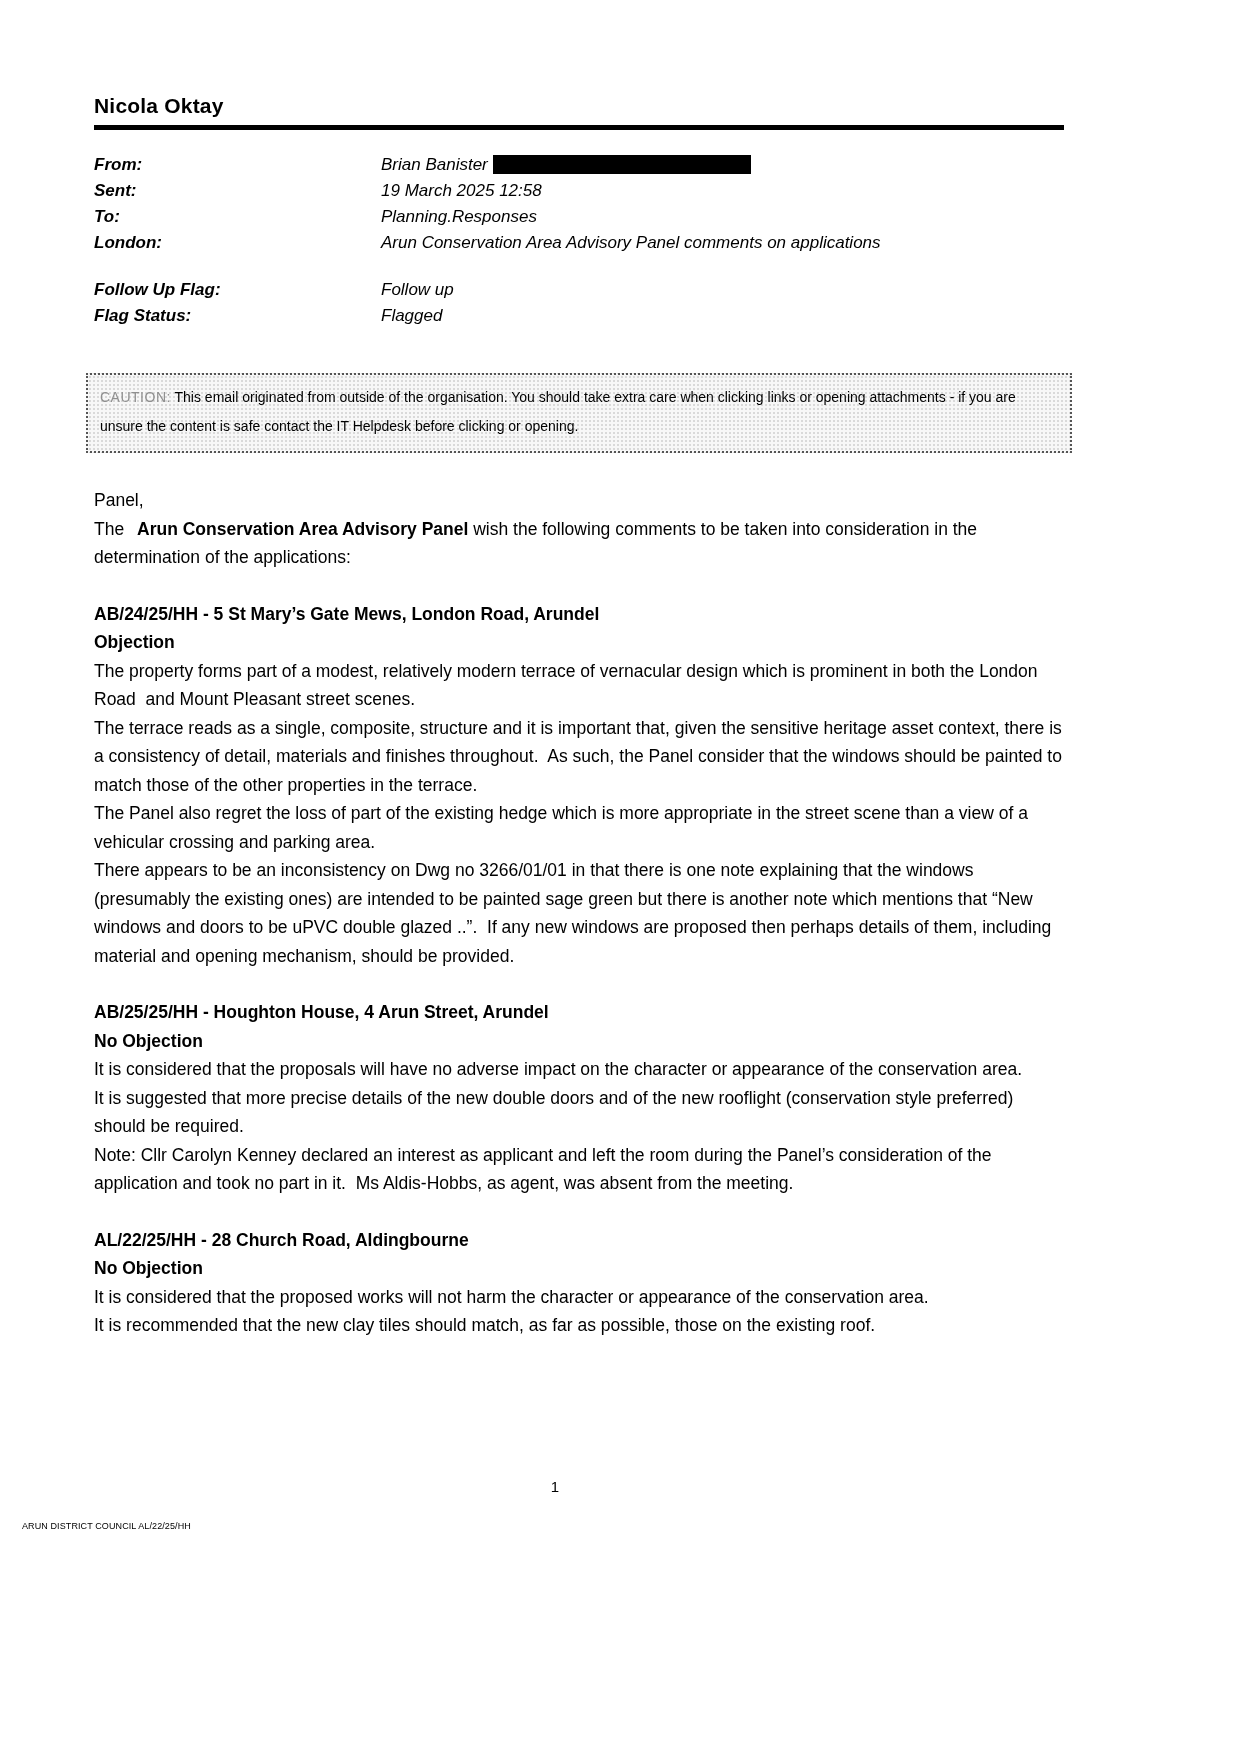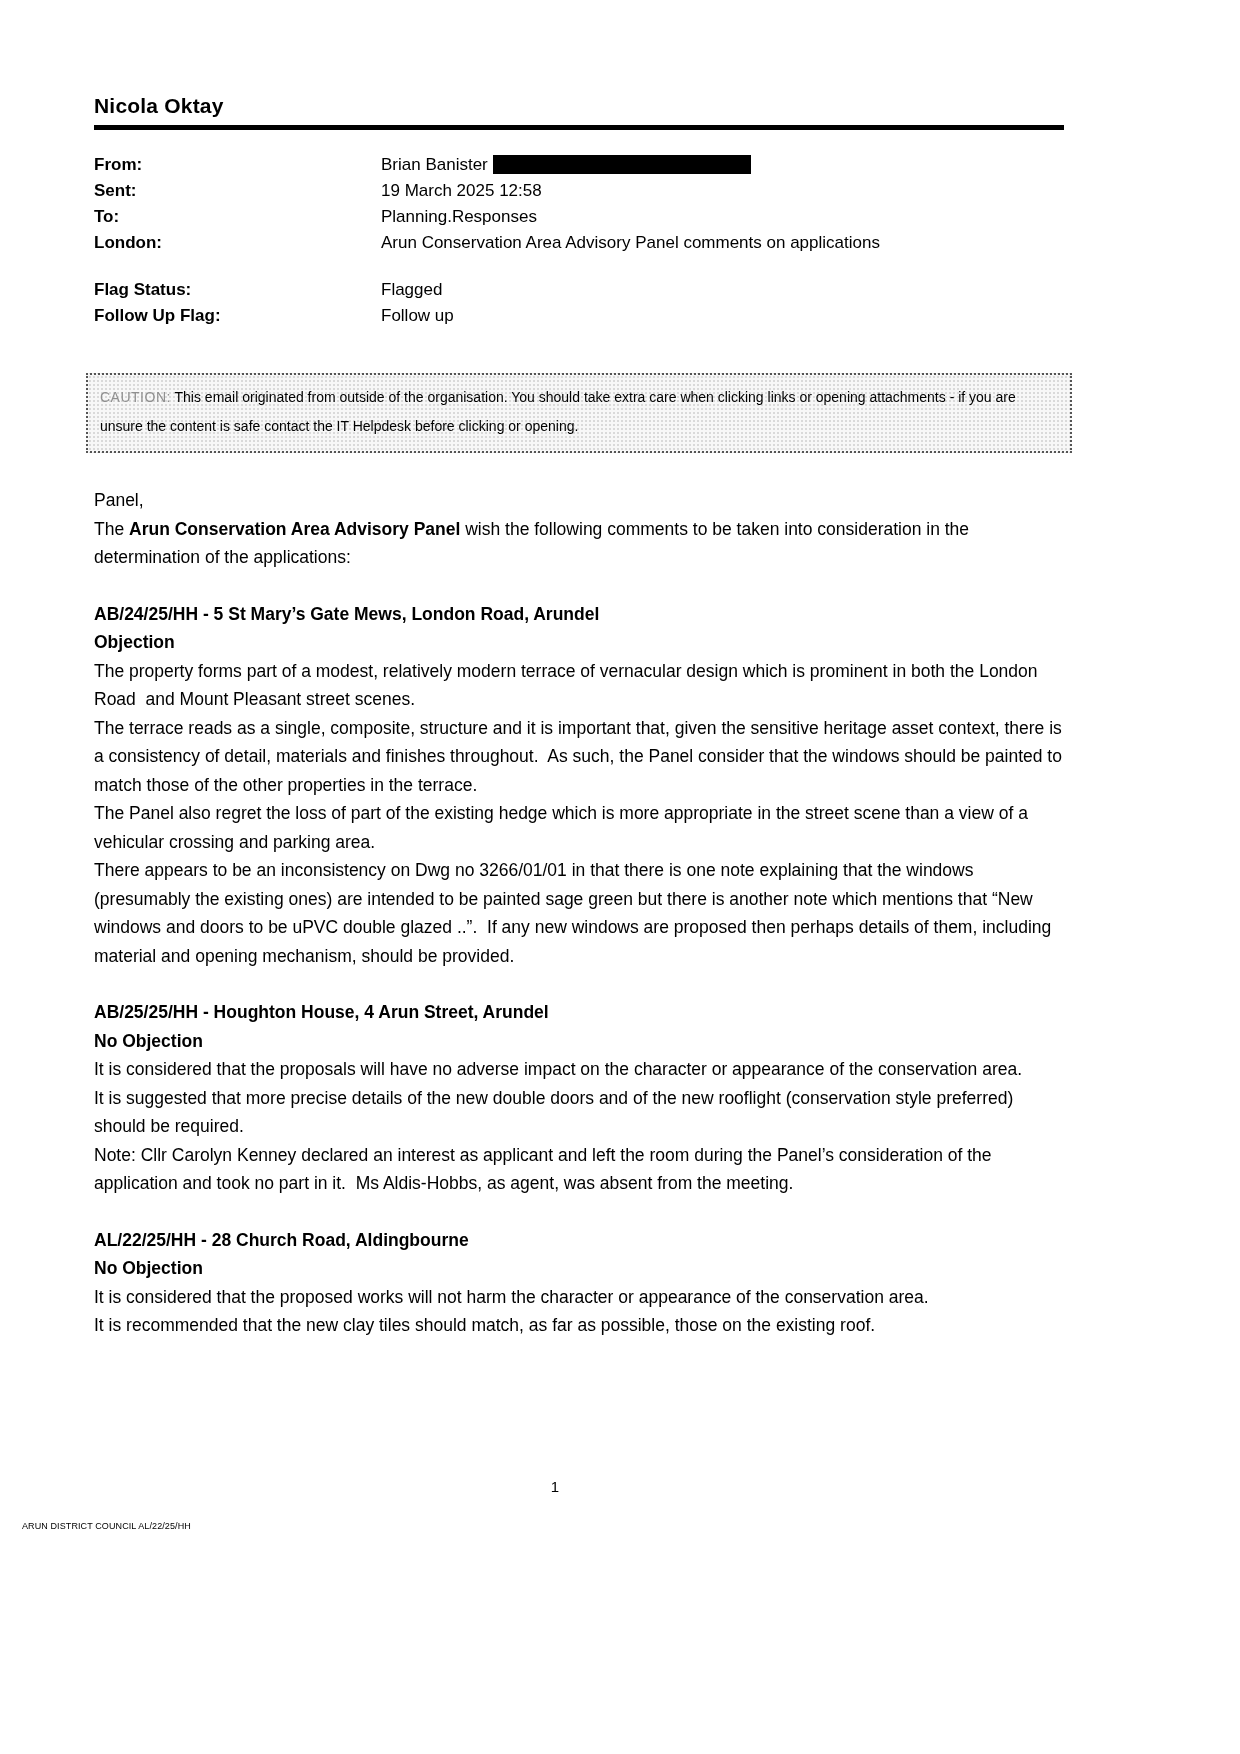--- a/index.html
+++ b/index.html
@@ -25,21 +25,21 @@
     font-weight: bold;
     letter-spacing: 0.2px;
   }
   .title-rule {
     height: 5px;
     background: #000;
     margin-top: 7px;
   }
 
   .meta { margin-top: 22px; font-size: 17px; }
-  .meta-row { display: flex; line-height: 26px; }
+  .meta-row { display: flex; line-height: 26px; font-style: italic; }
   .meta-label { font-weight: bold; width: 287px; flex: 0 0 287px; }
   .meta-value { flex: 1; }
   .flags { margin-top: 21px; }
   .redaction {
     display: inline-block;
     width: 258px;
     height: 19px;
     background: #000;
     vertical-align: text-bottom;
     margin-left: 5px;
@@ -62,21 +62,21 @@
     color: #8f8f8f;
     letter-spacing: 0.5px;
   }
 
   .body-text {
     margin-top: 33px;
     font-size: 17.5px;
     line-height: 28.5px;
   }
   .para { white-space: pre-wrap; }
-  .bold { font-weight: bold; }
+  .bold { font-weight: bold; margin-left: 8px; }
   .section { margin-top: 28px; }
   .section-heading, .section-verdict { font-weight: bold; white-space: pre-wrap; }
 
   .page-number {
     position: absolute;
     top: 1478px;
     left: 70px;
     width: 970px;
     text-align: center;
     font-size: 15px;
@@ -111,26 +111,26 @@
         <span class="meta-label">To:</span>
         <span class="meta-value">Planning.Responses</span>
       </div>
       <div class="meta-row">
         <span class="meta-label">London:</span>
         <span class="meta-value">Arun Conservation Area Advisory Panel comments on applications</span>
       </div>
 
       <div class="flags">
         <div class="meta-row">
+          <span class="meta-label">Follow Up Flag:</span>
+          <span class="meta-value">Follow up</span>
+        </div>
+        <div class="meta-row">
           <span class="meta-label">Flag Status:</span>
           <span class="meta-value">Flagged</span>
-        </div>
-        <div class="meta-row">
-          <span class="meta-label">Follow Up Flag:</span>
-          <span class="meta-value">Follow up</span>
         </div>
       </div>
     </div>
 
     <div class="caution"><span class="caution-label">CAUTION:</span><span> This email originated from outside of the organisation. You should take extra care when clicking links or opening attachments - if you are unsure the content is safe contact the IT Helpdesk before clicking or opening.</span></div>
 
     <div class="body-text">
       <p class="para">Panel,</p>
       <p class="para"><span>The </span><span class="bold">Arun Conservation Area Advisory Panel</span><span> wish the following comments to be taken into consideration in the determination of the applications:</span></p>
 

